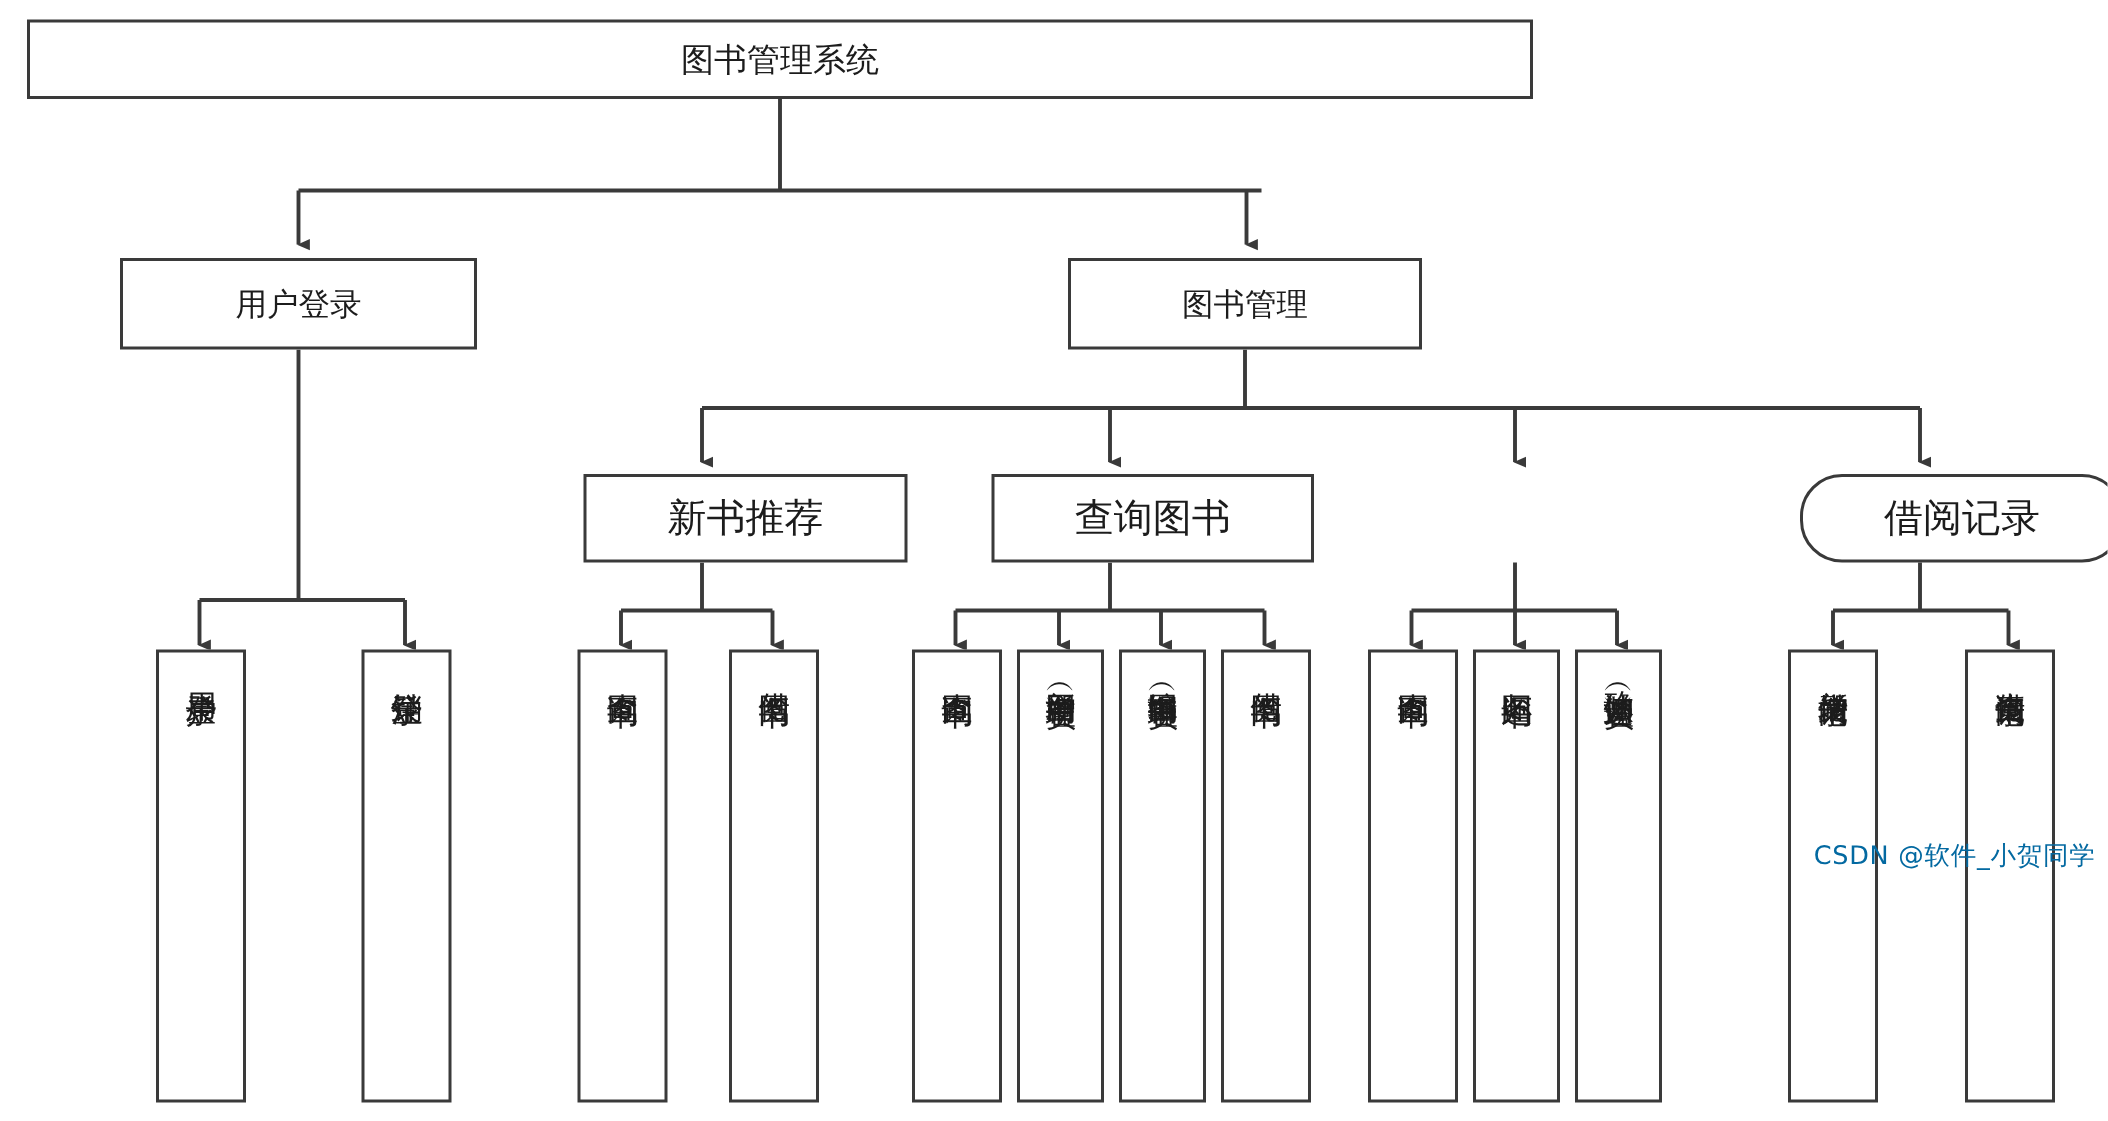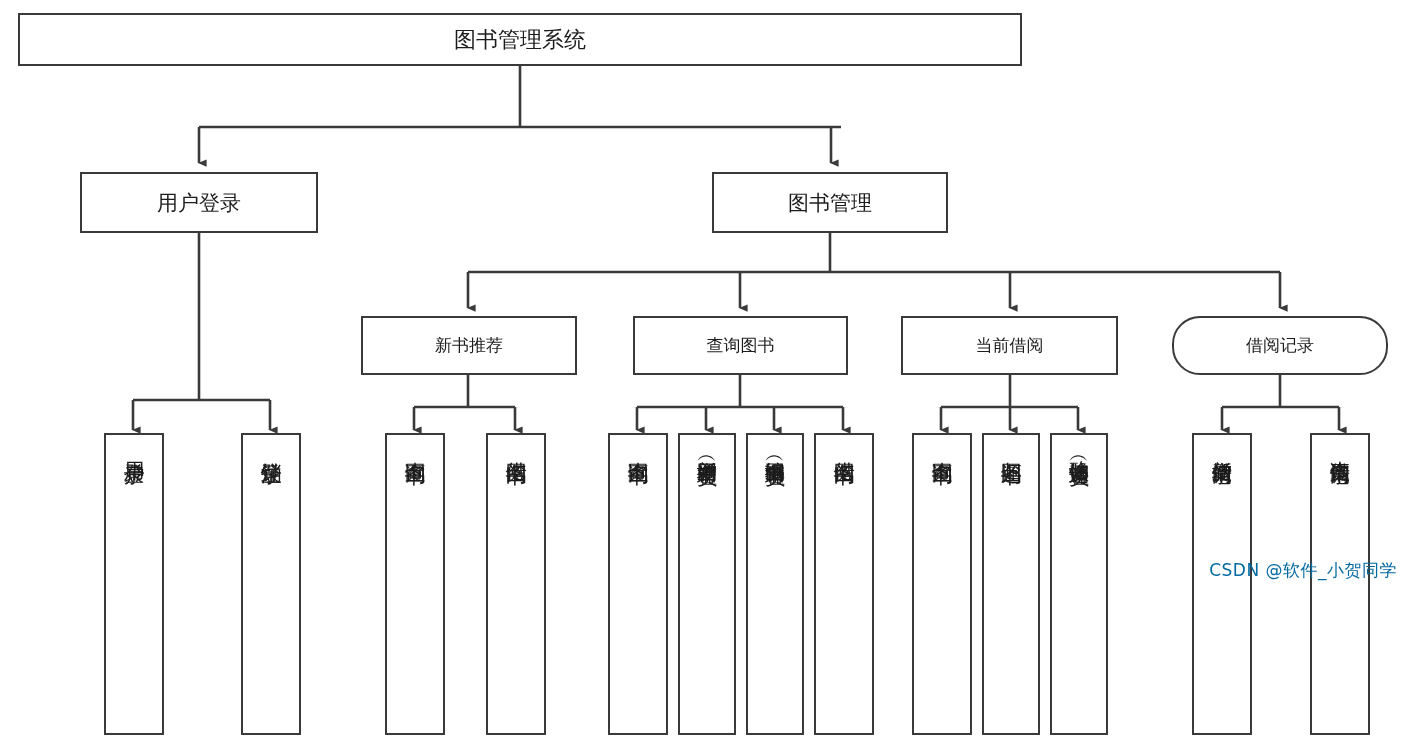--- a/index.html
+++ b/index.html
@@ -17,21 +17,21 @@
     box-sizing:border-box;
     background:#ffffff;
     border:2.5px solid #3a3a3a;
     display:flex;
     align-items:center;
     justify-content:center;
     color:#1c1c1c;
   }
   .node.root{font-size:22px;}
   .node.lvl1{font-size:21px;}
-  .node.lvl2{font-size:17px;}
+  .node.lvl2{font-size:26px;margin-left:28px;}
   .node.leaf{
     align-items:flex-start;
     padding-top:10px;
   }
   .vtext{
     writing-mode:vertical-rl;
     text-orientation:upright;
     font-size:21px;
     line-height:1.16;
     letter-spacing:1px;
@@ -113,23 +113,20 @@
   <div class="node lvl1" style="left:712px;top:172px;width:236px;height:61px;">
     <span>图书管理</span>
   </div>
 
   <div class="node lvl2" style="left:361px;top:316px;width:216px;height:59px;">
     <span>新书推荐</span>
   </div>
   <div class="node lvl2" style="left:633px;top:316px;width:215px;height:59px;">
     <span>查询图书</span>
   </div>
-  <div class="node lvl2" style="left:901px;top:316px;width:217px;height:59px;">
-    <span>当前借阅</span>
-  </div>
   <div class="node lvl2" style="left:1172px;top:316px;width:216px;height:59px;border-radius:28px;">
     <span>借阅记录</span>
   </div>
 
   <div class="node leaf" style="left:104px;top:433px;width:60px;height:302px;">
     <span class="vtext">用户登录</span>
   </div>
   <div class="node leaf" style="left:241px;top:433px;width:60px;height:302px;">
     <span class="vtext">注销登录</span>
   </div>

